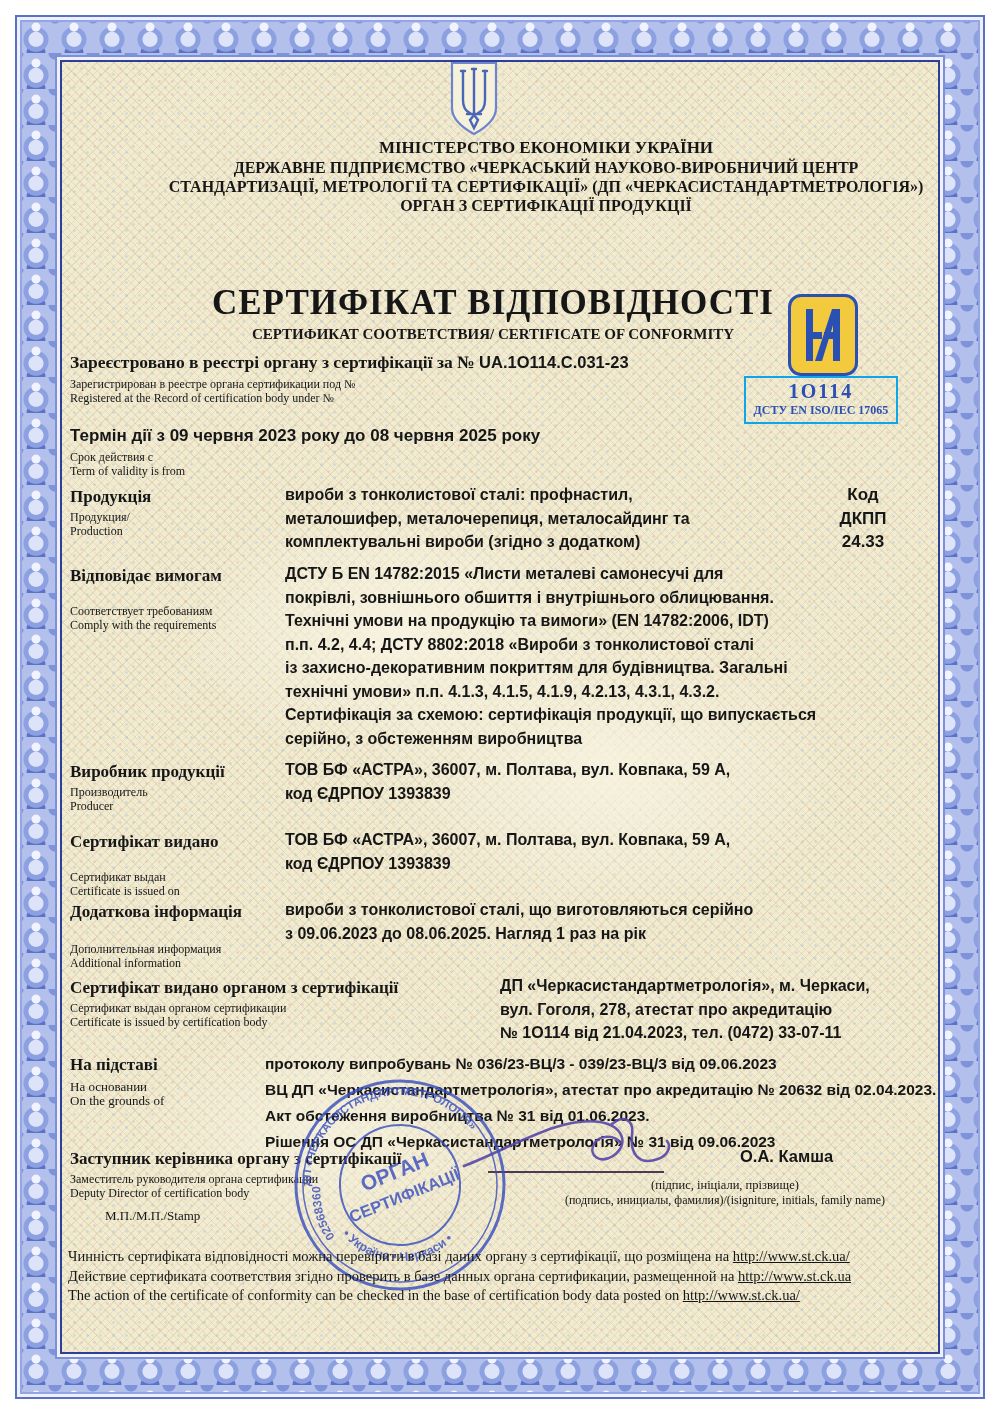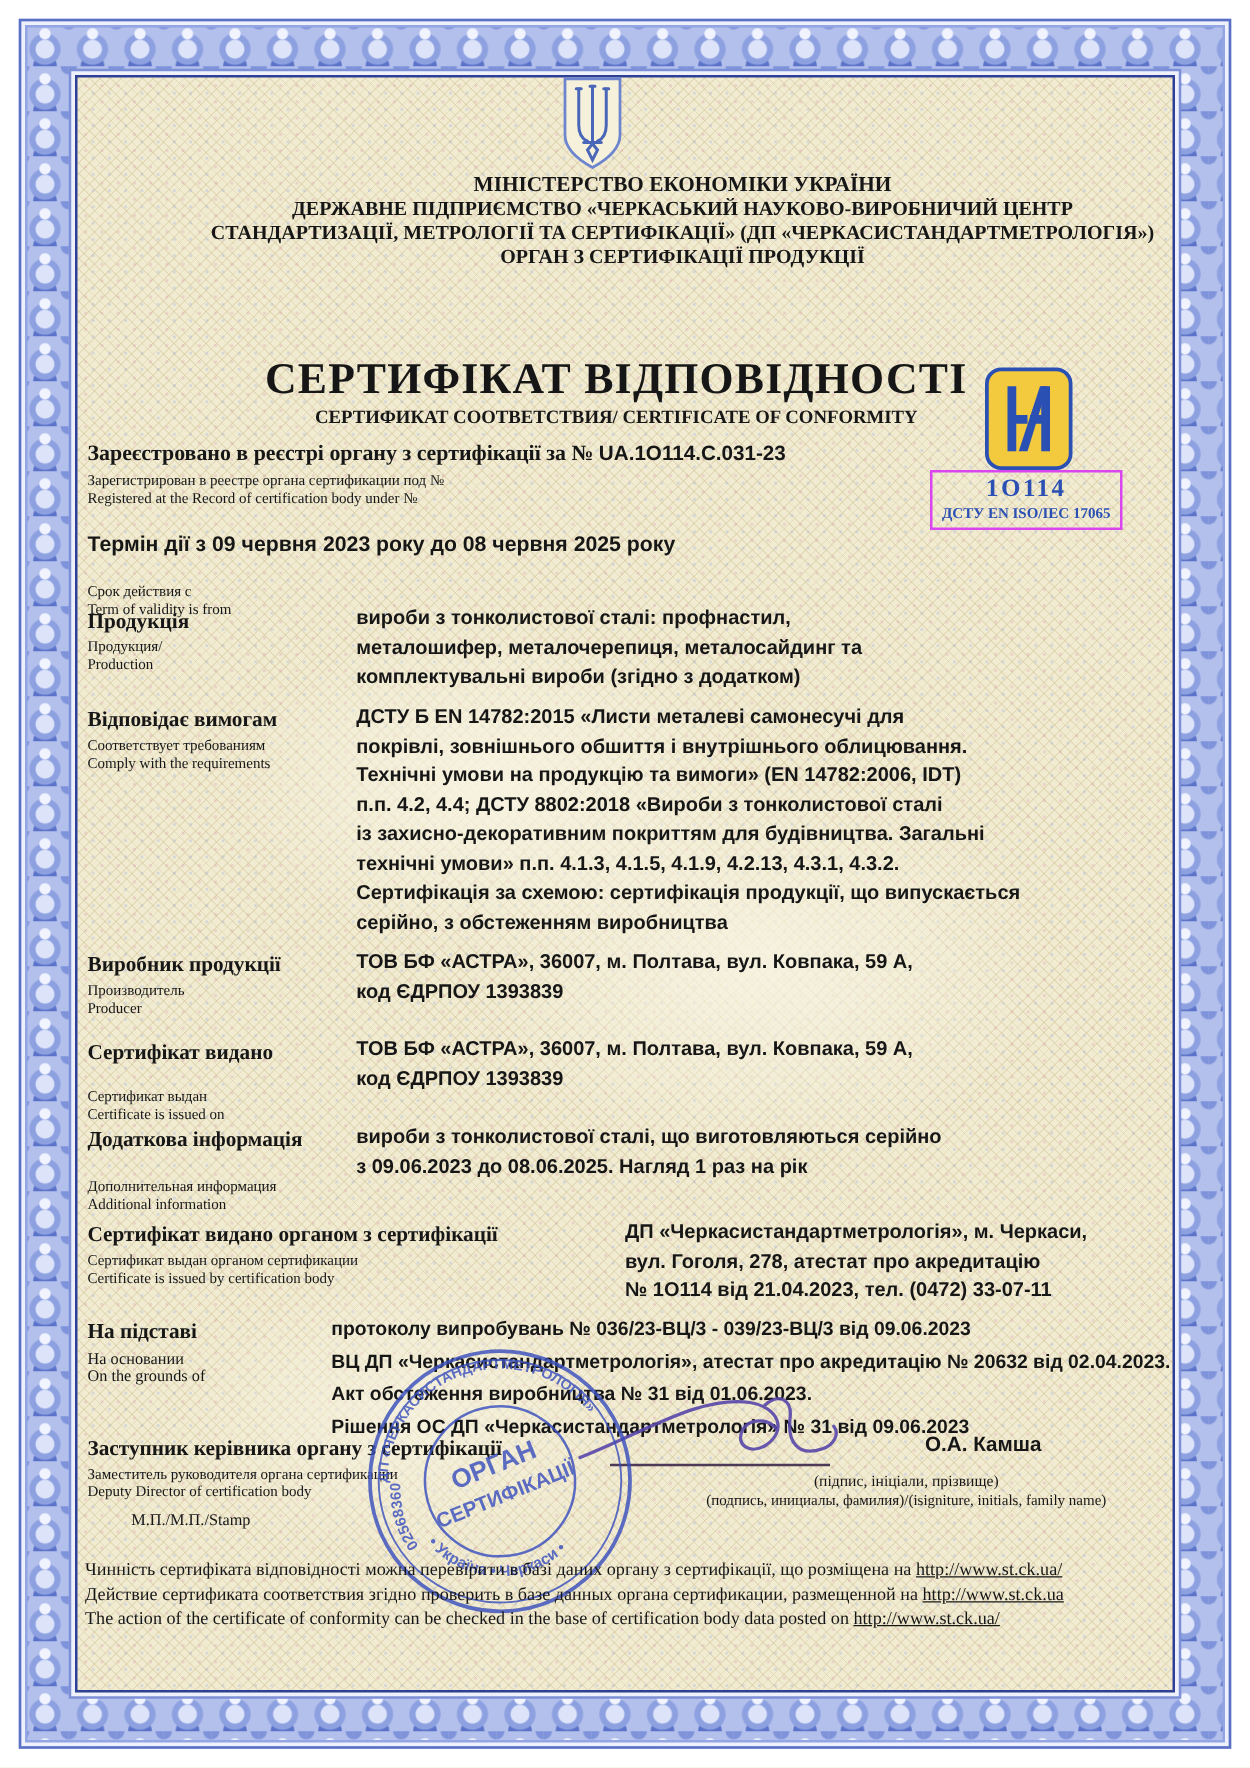--- a/index.html
+++ b/index.html
@@ -86,51 +86,56 @@
     <svg width="40" height="56" viewBox="0 0 40 56">
       <g fill="#2b50b4">
         <rect x="3" y="2" width="7" height="52"></rect>
         <rect x="9" y="25" width="10" height="7"></rect>
         <polygon points="12,54 29,2 35,2 19,54"></polygon>
         <rect x="30" y="2" width="7" height="52"></rect>
         <rect x="21" y="25" width="11" height="7"></rect>
       </g>
     </svg>
   </div>
-  <div class="abs center blue" style="left:744px;top:376px;width:150px;height:42px;border:2px solid #d946ef;padding-top:2px;">
+  <div class="abs center blue" style="left:744px;top:376px;width:150px;height:42px;border:2px solid #0ea5e9;padding-top:2px;">
     <div class="ser-b" style="font-size:20px;letter-spacing:2px">1О114</div>
     <div class="ser-b" style="font-size:12px">ДСТУ EN ISO/IEC 17065</div>
   </div>
 
   <div class="abs" style="left:70px;top:352px">
     <div style="font-size:17.5px">
       <span class="ser-b">Зареєстровано в реєстрі органу з сертифікації за № </span><span class="sans-b" style="font-size:16.5px">UA.1О114.С.031-23</span>
     </div>
     <div class="sub" style="margin-top:4px">Зарегистрирован в реестре органа сертификации под №</div>
     <div class="sub">Registered at the Record of certification body under №</div>
   </div>
 
   <div class="abs" style="left:70px;top:426px">
     <div class="sans-b" style="font-size:17px">Термін дії з 09 червня 2023 року  до  08 червня 2025 року</div>
-    <div class="sub" style="margin-top:20px">Срок действия с</div>
+    <div class="sub" style="margin-top:4px">Срок действия с</div>
     <div class="sub">Term of validity is from</div>
   </div>
 
   <div class="abs" style="left:70px;top:487px;width:210px">
     <div class="lbl">Продукція</div>
     <div class="sub" style="margin-top:3px">Продукция/</div>
     <div class="sub">Production</div>
   </div>
   <div class="abs val" style="left:285px;top:483px;width:520px">вироби з тонколистової сталі: профнастил,
 металошифер, металочерепиця, металосайдинг та
 комплектувальні вироби (згідно з додатком)</div>
+  <div class="abs center sans-b" style="left:818px;top:483px;width:90px;font-size:17px;line-height:23.5px">
+    <div>Код</div>
+    <div>ДКПП</div>
+    <div>24.33</div>
+  </div>
 
   <div class="abs" style="left:70px;top:566px;width:215px">
     <div class="lbl">Відповідає вимогам</div>
-    <div class="sub" style="margin-top:3px">Соответствует требованиям</div>
+    <div class="sub" style="margin-top:18px">Соответствует требованиям</div>
     <div class="sub">Comply with the requirements</div>
   </div>
   <div class="abs val" style="left:285px;top:562px;width:560px">ДСТУ Б EN 14782:2015 «Листи металеві самонесучі для
 покрівлі, зовнішнього обшиття і внутрішнього облицювання.
 Технічні умови на продукцію та вимоги» (EN 14782:2006, IDT)
 п.п. 4.2, 4.4; ДСТУ 8802:2018 «Вироби з тонколистової сталі
 із захисно-декоративним покриттям для будівництва. Загальні
 технічні умови» п.п. 4.1.3, 4.1.5, 4.1.9, 4.2.13, 4.3.1, 4.3.2.
 Сертифікація за схемою: сертифікація продукції, що випускається
 серійно, з обстеженням виробництва</div>

